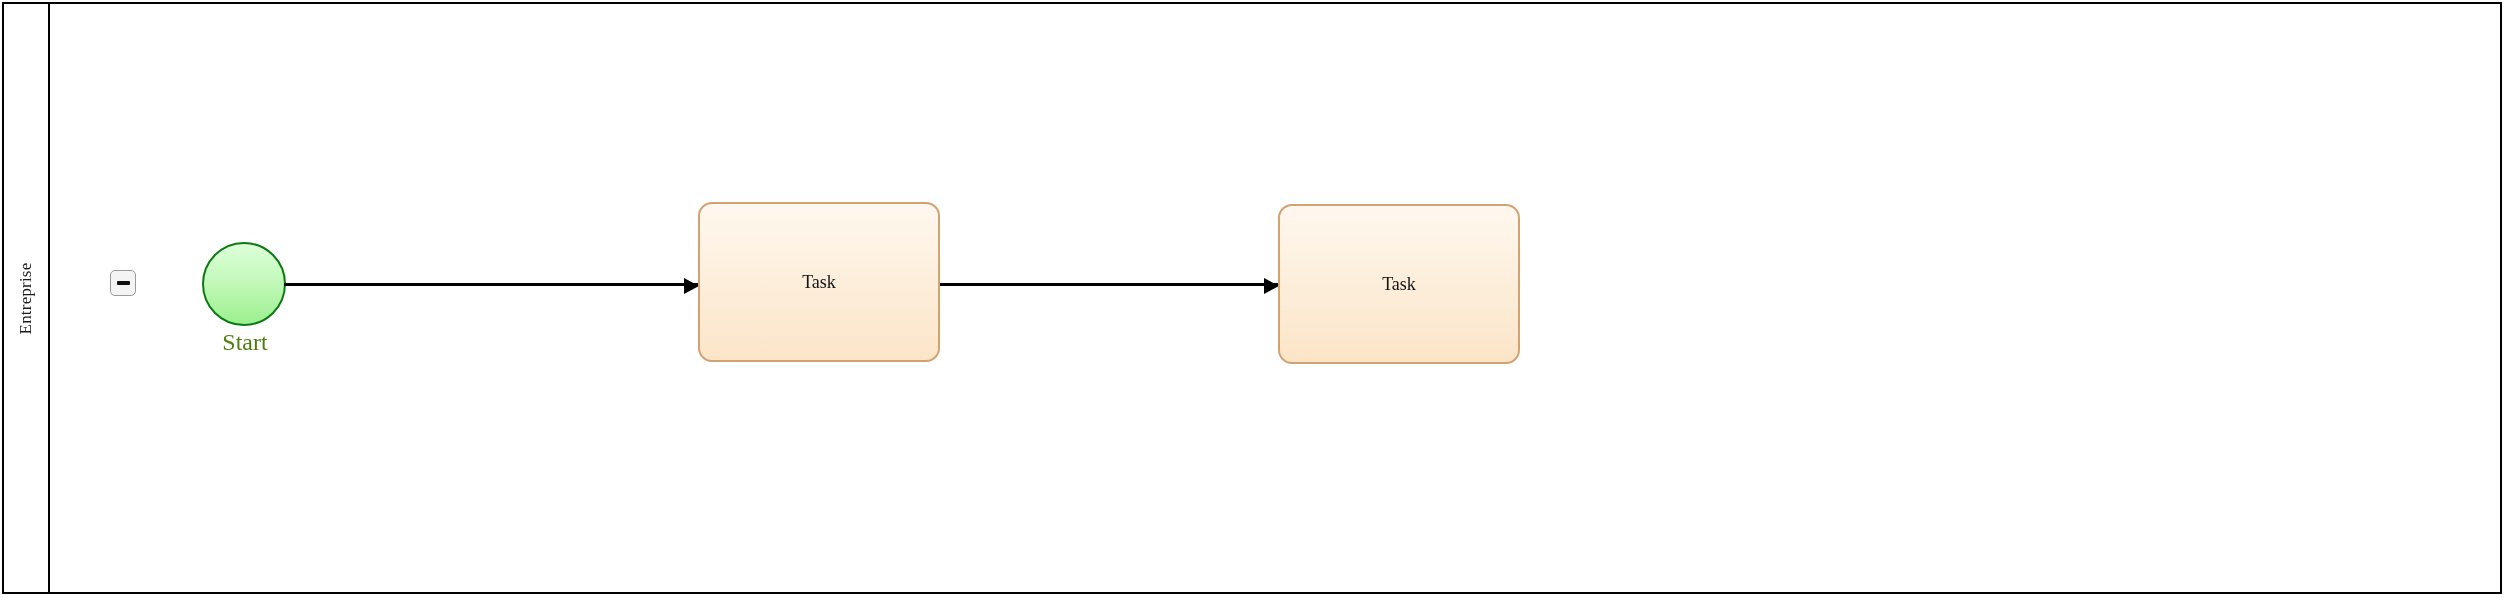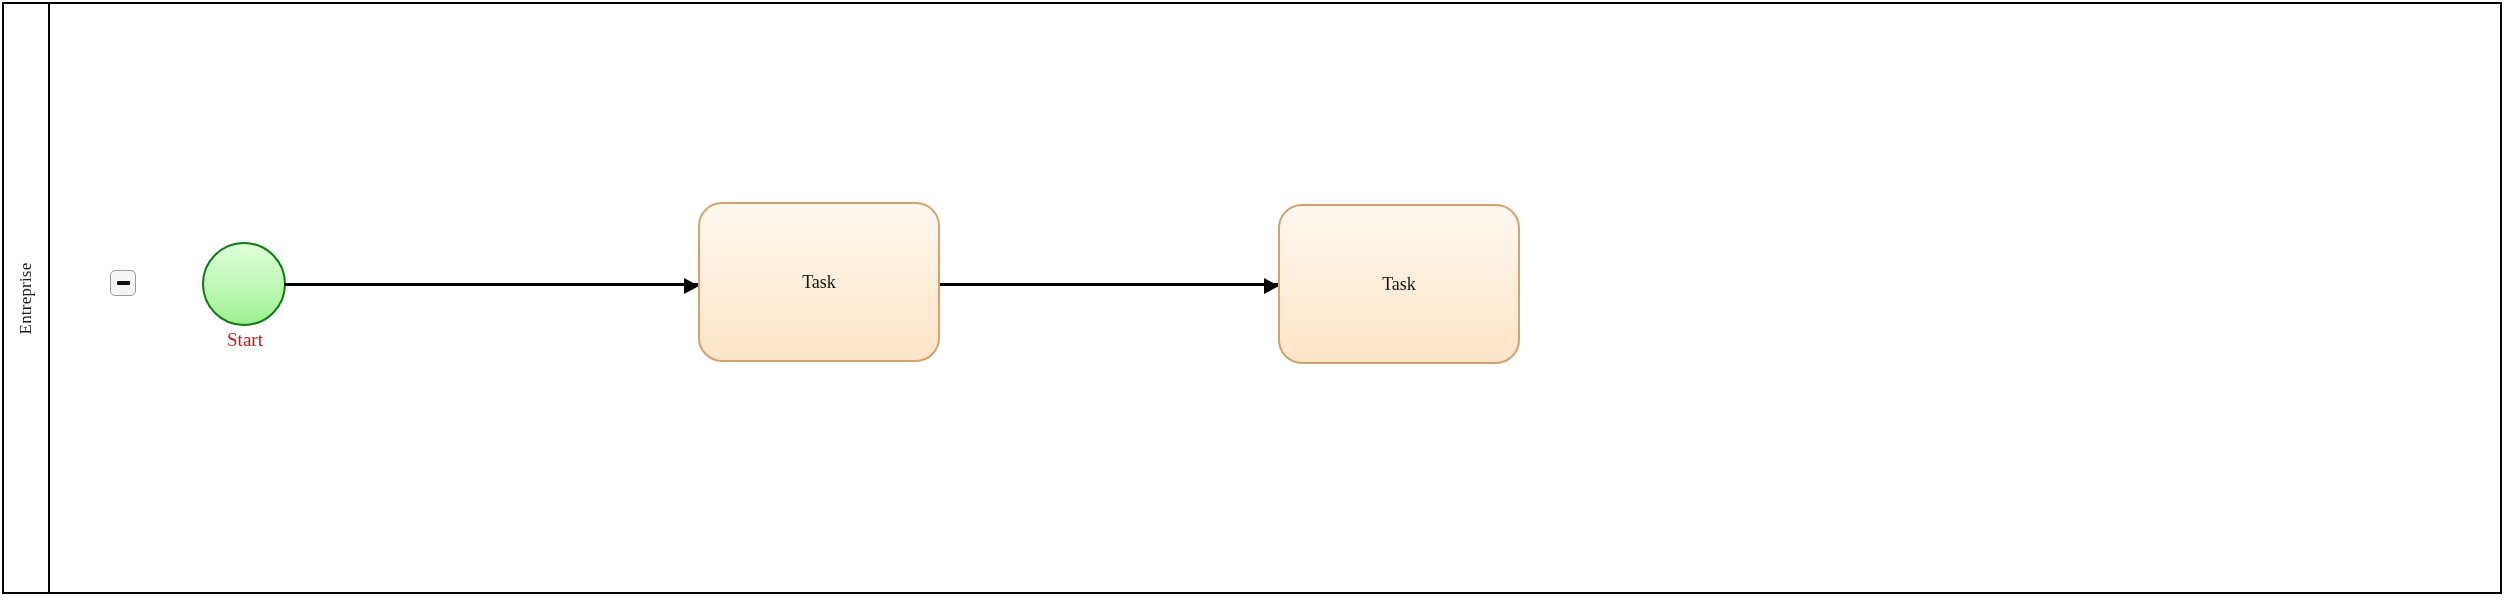--- a/index.html
+++ b/index.html
@@ -102,32 +102,32 @@
     background: linear-gradient(180deg, #ddffd9 0%, #c6f9bd 42%, #9cf08f 100%);
     cursor: pointer;
   }
 
   .start-label {
     position: absolute;
     left: 110px;
     top: 325px;
     width: 170px;
     text-align: center;
-    font-size: 19px;
-    color: #b91c1c;
+    font-size: 24px;
+    color: #4d7c0f;
     font-family: "Liberation Serif", "DejaVu Serif", serif;
     white-space: nowrap;
   }
 
   
   .task {
     position: absolute;
     box-sizing: border-box;
     border: 2px solid #d2a271;
-    border-radius: 24px;
+    border-radius: 14px;
     background: linear-gradient(180deg, #fff8ef 0%, #fdefdd 45%, #fbe5c8 100%);
     display: flex;
     align-items: center;
     justify-content: center;
     cursor: pointer;
   }
   .task-label {
     font-size: 18px;
     color: #141414;
     font-family: "Liberation Serif", "DejaVu Serif", serif;

